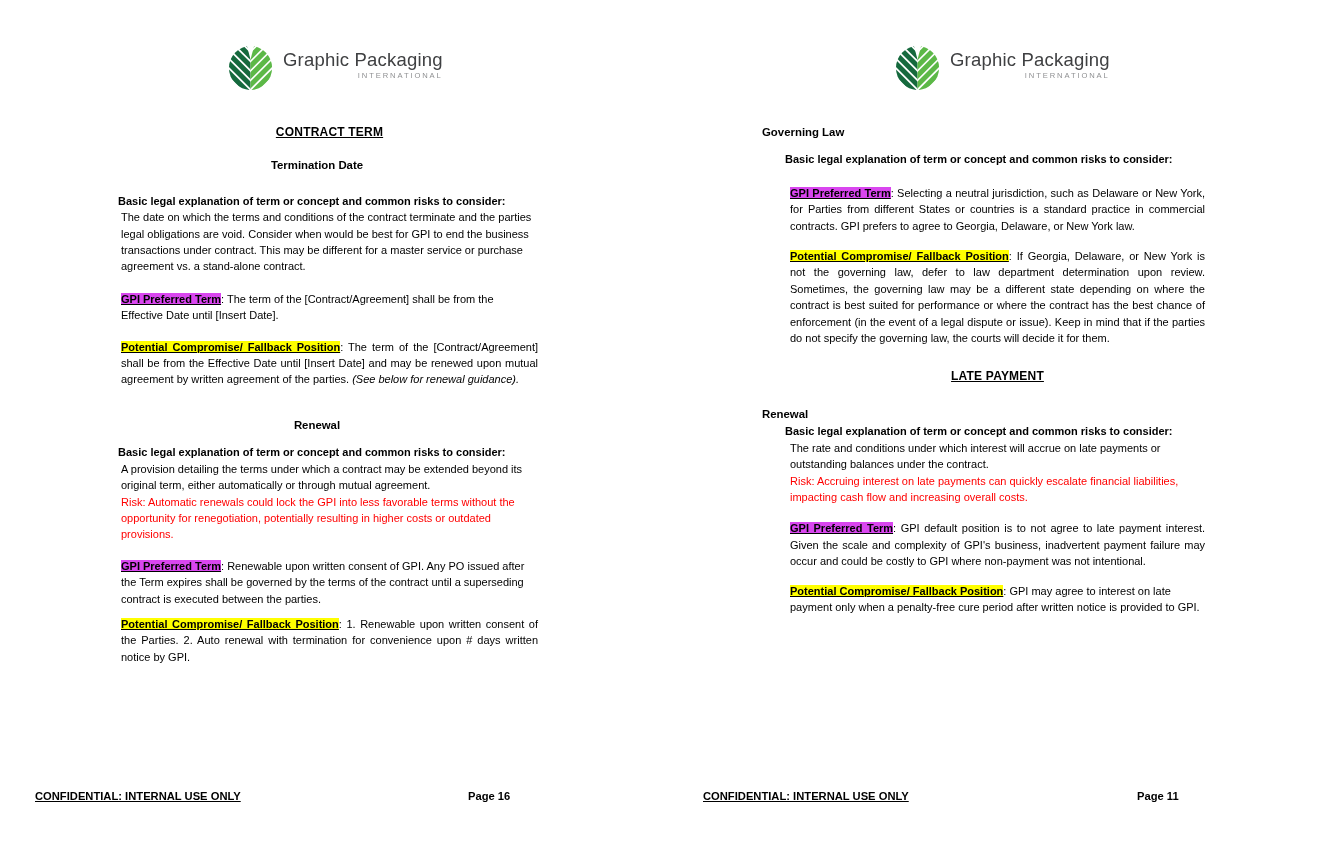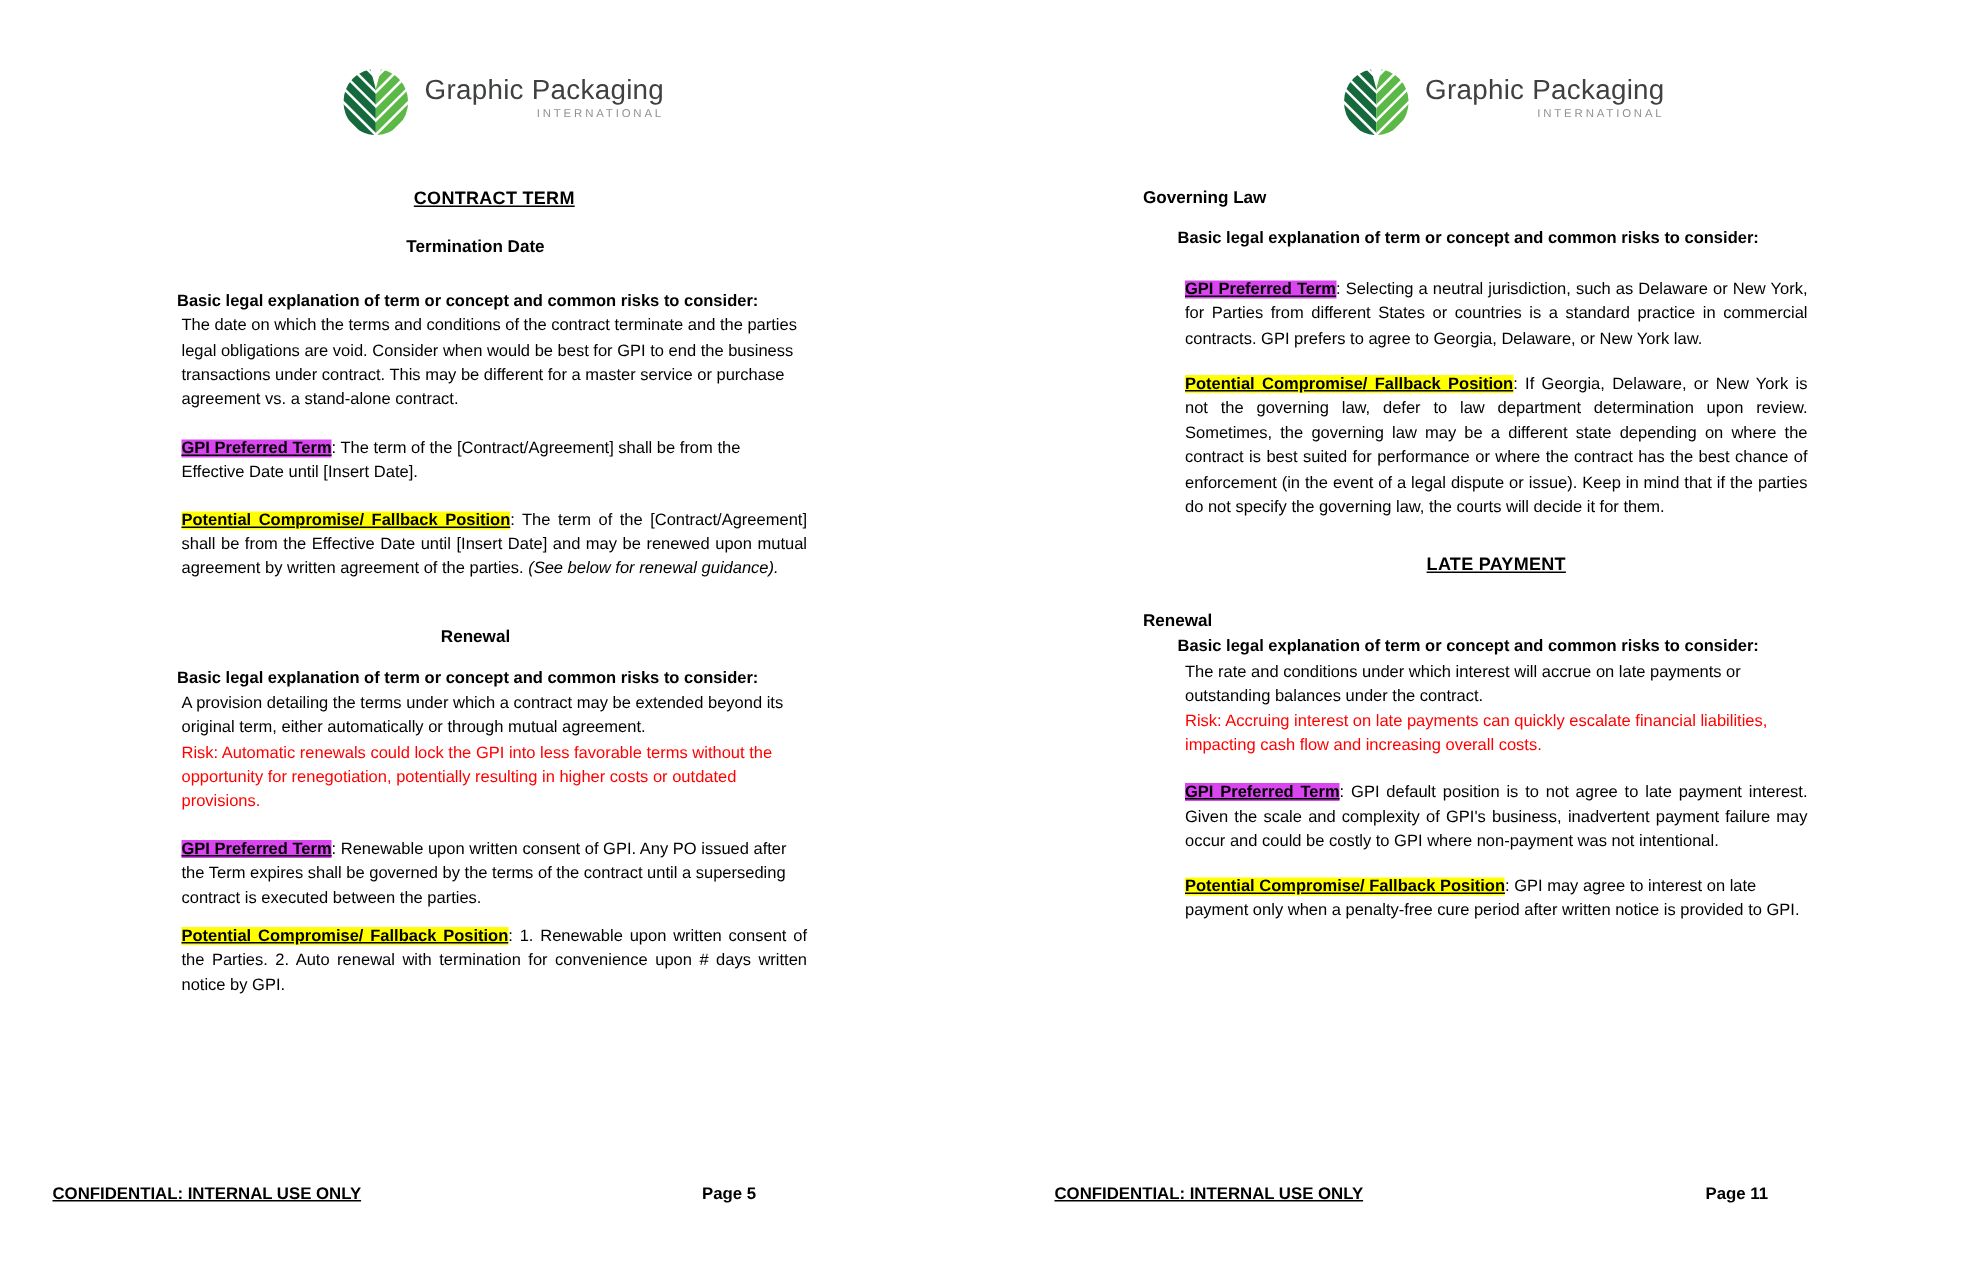--- a/index.html
+++ b/index.html
@@ -118,21 +118,21 @@
     <div class="para"><span>A provision detailing the terms under which a contract may be extended beyond its original term, either automatically or through mutual agreement.</span>
       <div class="risk">Risk: Automatic renewals could lock the GPI into less favorable terms without the opportunity for renegotiation, potentially resulting in higher costs or outdated provisions.</div>
     </div>
 
     <p class="para mt4"><span class="hl-g">GPI Preferred Term</span><span>: Renewable upon written consent of GPI. Any PO issued after the Term expires shall be governed by the terms of the contract until a superseding contract is executed between the parties.</span></p>
 
     <p class="para justify mt7"><span class="hl-y">Potential Compromise/ Fallback Position</span><span>:  1. Renewable upon written consent of the Parties. 2. Auto renewal with termination for convenience upon # days written notice by GPI.</span></p>
   </div>
 
   <div class="footer-conf">CONFIDENTIAL: INTERNAL USE ONLY</div>
-  <div class="footer-page">Page 5</div>
+  <div class="footer-page">Page 16</div>
 </div>
 
 <div class="page" id="page-right">
 
   <div class="logo">
     <svg class="logo-icon" viewBox="0 0 48 48">
       <defs>
         <clipPath id="cL2">
             <path d="M23.5 1 A 22.5 23 0 0 0 23.5 47 Z"></path>
           </clipPath>

